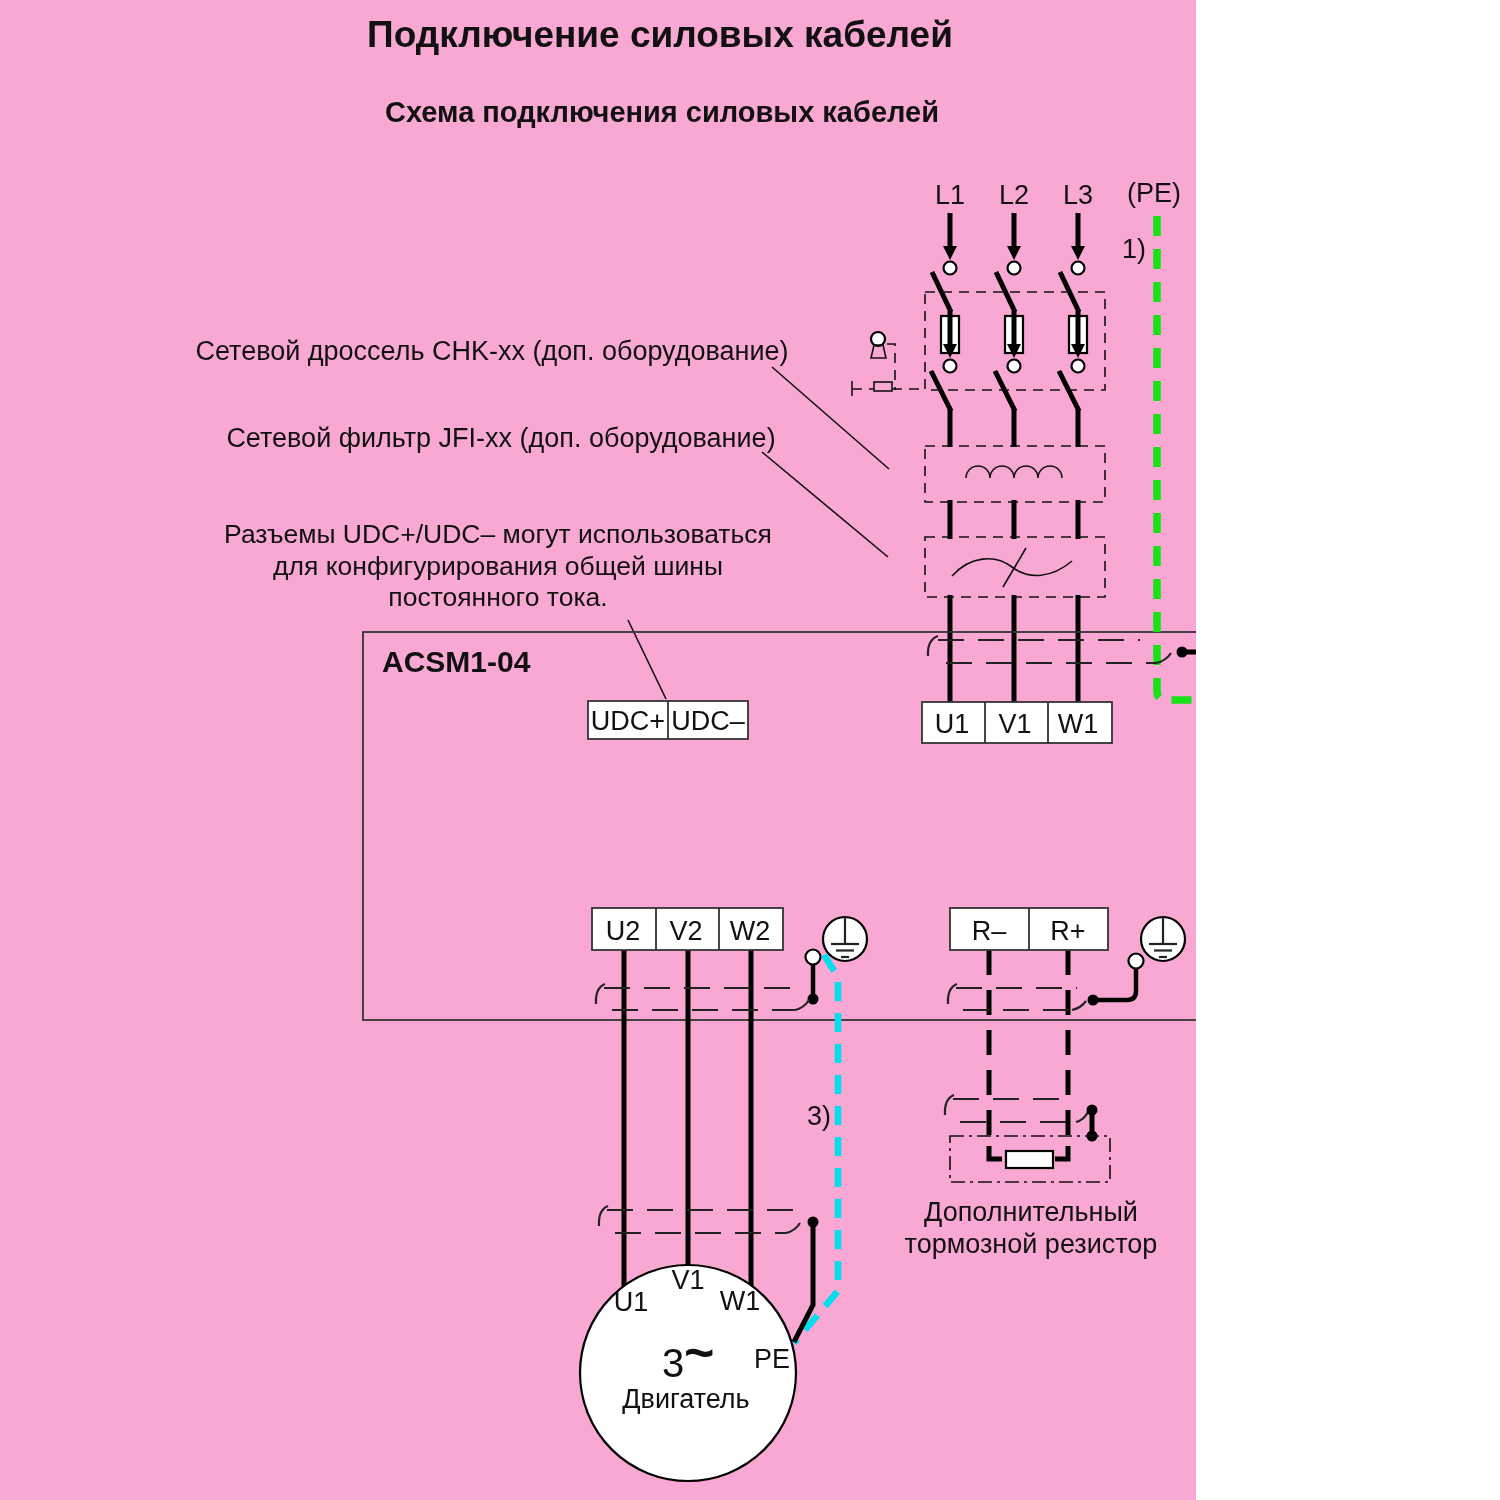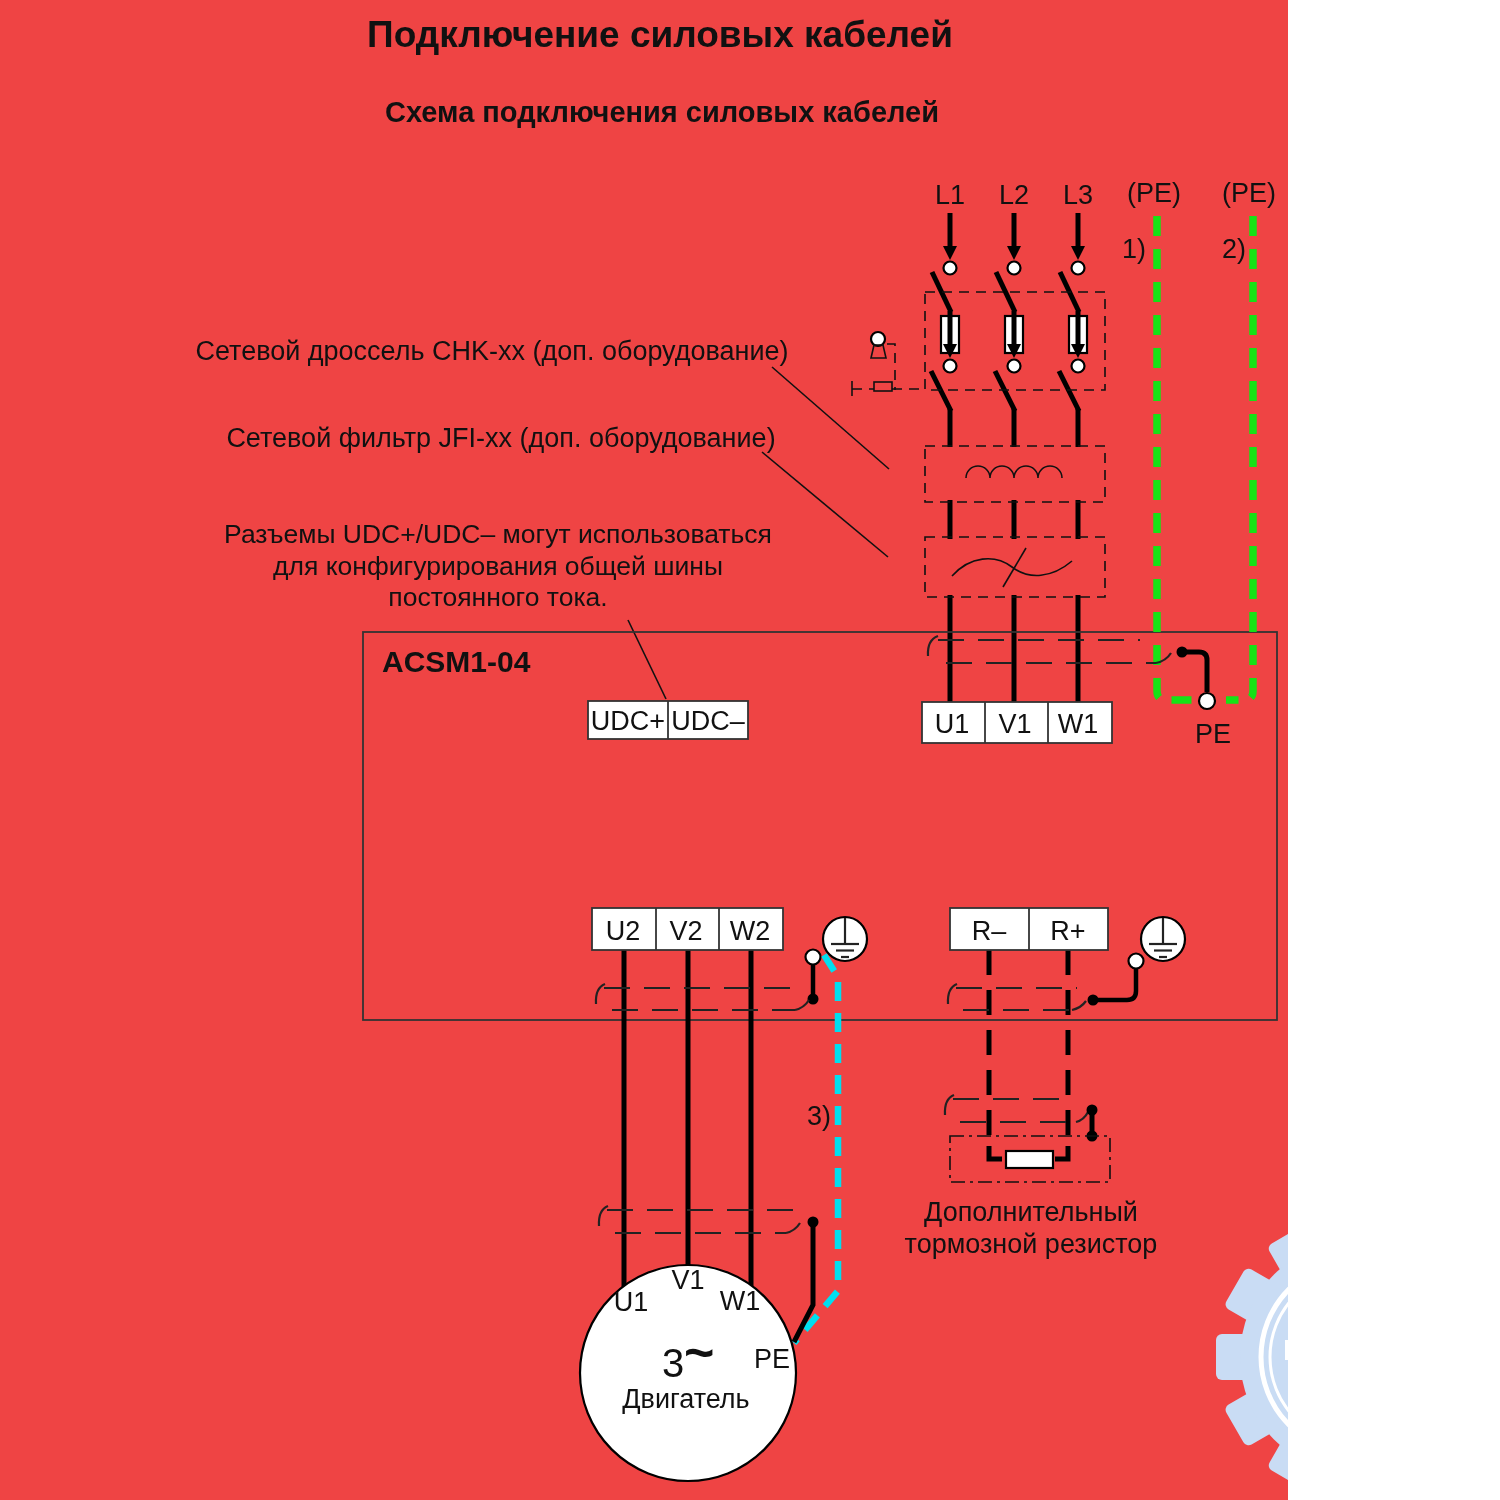--- a/index.html
+++ b/index.html
@@ -1,20 +1,20 @@
 <!DOCTYPE html>
 <html><head>
 <meta charset="utf-8">
 <style>
   html, body { margin: 0; padding: 0; background: #ffffff; }
   #stage {
     position: relative;
-    width: 1288px;
+    width: 1196px;
     height: 1500px;
-    background: #ef4444;
+    background: #f9a8d4;
     overflow: hidden;
     font-family: "Liberation Sans", sans-serif;
   }
   svg { position: absolute; left: 0; top: 0; }
   text {
     font-family: "Liberation Sans", sans-serif;
     fill: #111111;
   }
   .t-title     { font-size: 37px; font-weight: bold; }
   .t-subtitle  { font-size: 29px; font-weight: bold; }

